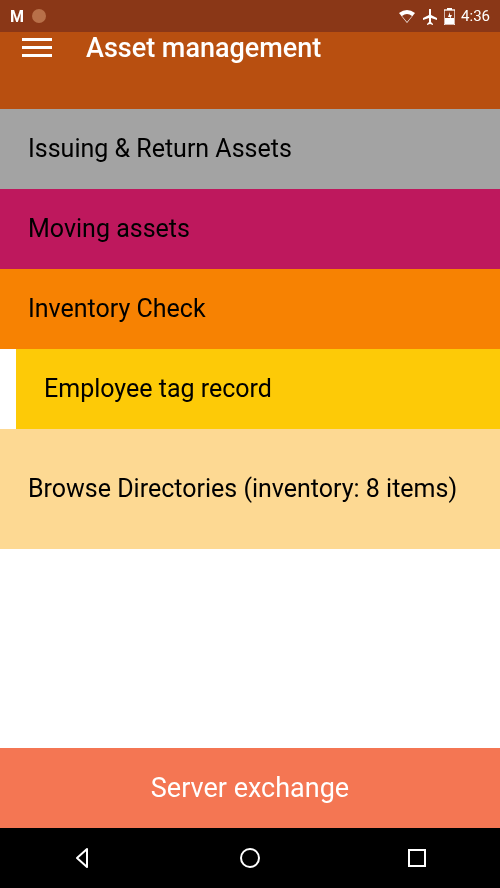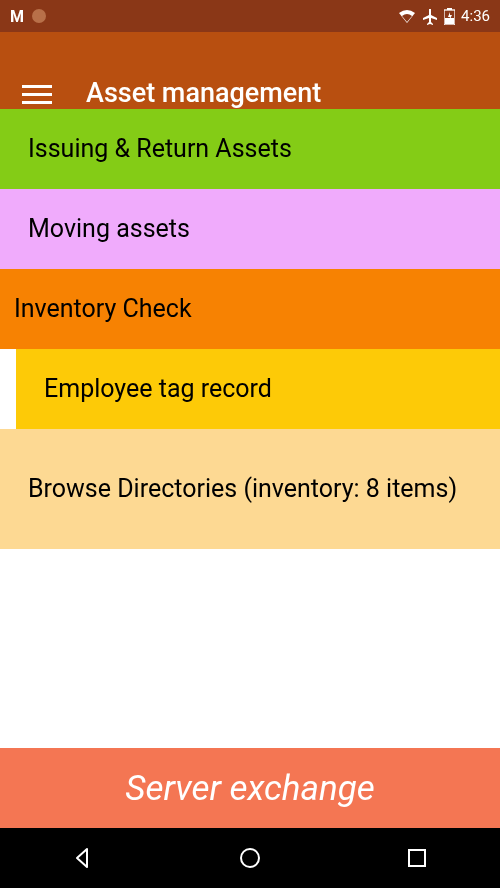--- a/index.html
+++ b/index.html
@@ -54,21 +54,21 @@
     }
     .status-icon {
       display: inline-flex;
       line-height: 0;
     }
     
     .app-bar {
       height: 77px;
       background: #b84f10;
       display: flex;
-      align-items: flex-end;
+      align-items: flex-start;
       padding-left: 22px;
       gap: 34px;
     }
     .hamburger {
       width: 30px;
       height: 30px;
       display: flex;
       flex-direction: column;
       justify-content: center;
       gap: 5px;
@@ -96,40 +96,39 @@
       display: flex;
       align-items: center;
       padding: 18px 28px;
       font-size: 25px;
       font-weight: 400;
       color: #000000;
       cursor: pointer;
       line-height: 1.35;
     }
     .menu-item-0 { background: #f7a50a; }
-    .menu-item-1 { background: #84cc16; }
-    .menu-item-2 { background: #f0abfc; }
-    .menu-item-3 { background: #f78202; padding-left: 14px; }
+    .menu-item-1 { background: #a3a3a3; }
+    .menu-item-2 { background: #be185d; }
+    .menu-item-3 { background: #f78202; }
     .menu-item-4 { background: #fdca07; margin-left: 16px; }
     .menu-item-5 { background: #fdd993; min-height: 120px; }
     .spacer { flex: 1; background: #ffffff; }
     
     .bottom-action {
       height: 80px;
       background: #f47653;
       display: flex;
       align-items: center;
       justify-content: center;
       cursor: pointer;
     }
     .bottom-action-text {
       color: #ffffff;
-      font-size: 35px;
+      font-size: 27px;
       font-weight: 400;
-      font-style: italic;
     }
     
     .nav-bar {
       height: 60px;
       background: #000000;
       display: flex;
       align-items: center;
       justify-content: space-around;
     }
     .nav-btn {

